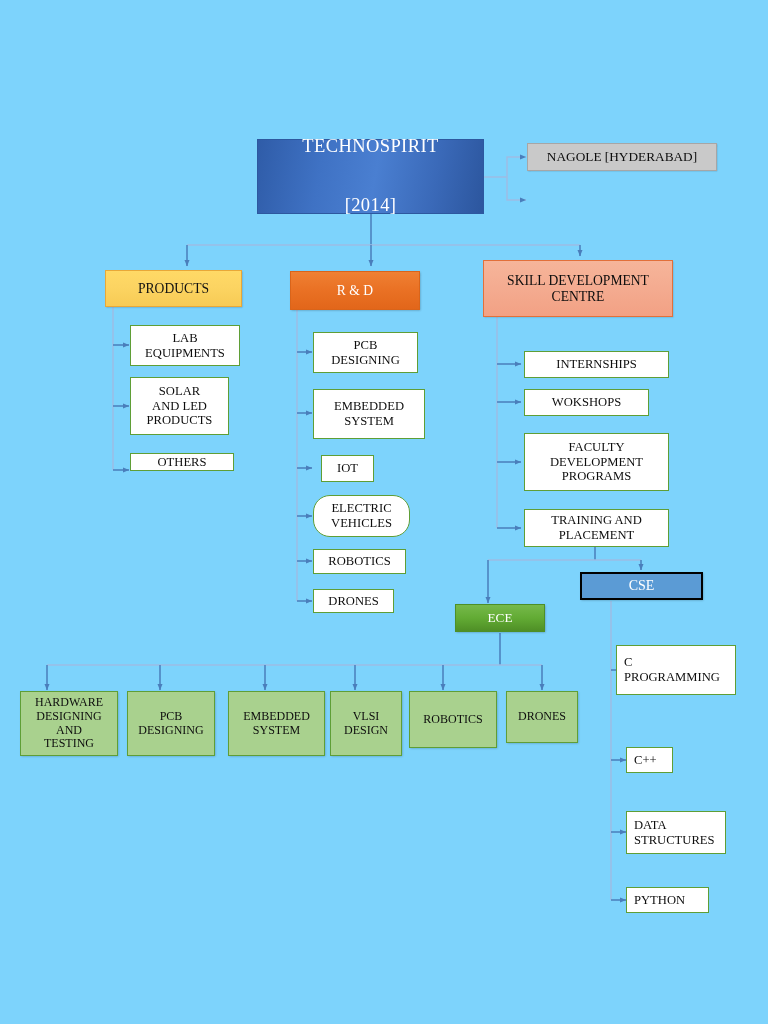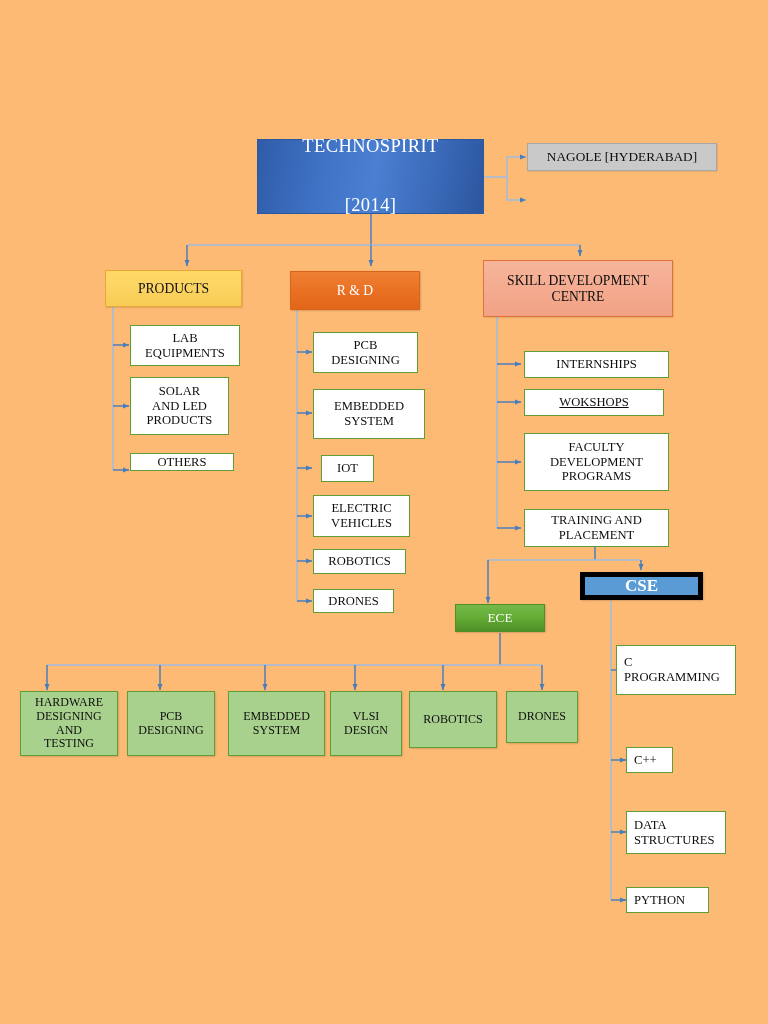--- a/index.html
+++ b/index.html
@@ -8,21 +8,21 @@
     padding: 0;
     background: #ffffff;
   }
   body {
     font-family: "Liberation Serif", "DejaVu Serif", serif;
   }
   #canvas {
     position: relative;
     width: 768px;
     height: 1024px;
-    background: #fdba74;
+    background: #7dd3fc;
     overflow: hidden;
   }
   .node {
     position: absolute;
     box-sizing: border-box;
     display: flex;
     align-items: center;
     justify-content: center;
     text-align: center;
     line-height: 1.16;
@@ -96,25 +96,24 @@
     background: linear-gradient(180deg, #76b94a 0%, #62ab34 50%, #4f8f26 100%);
     border: 1px solid #4e8f27;
     color: #ffffff;
     font-size: 13.2px;
     box-shadow: 1.2px 1.2px 2.2px rgba(0,0,0,.30);
   }
 
   
   .n-blue {
     background: #5b9bd5;
-    border: 5px solid #000000;
+    border: 2px solid #000000;
     color: #ffffff;
-    font-size: 17px;
+    font-size: 14px;
     box-shadow: 1.2px 1.2px 2.2px rgba(0,0,0,.28);
-    font-weight: bold;
   }
 
   
   .n-lgreen {
     background: #a9d18e;
     border: 1.3px solid #5f9e36;
     color: #0d0d0d;
     font-size: 12px;
     box-shadow: 1.2px 1.2px 2.2px rgba(0,0,0,.26);
   }
@@ -229,35 +228,35 @@
     <span>PCB
 DESIGNING</span>
   </div>
   <div class="node n-white" style="left:313px; top:389px; width:112px; height:50px;">
     <span>EMBEDDED
 SYSTEM</span>
   </div>
   <div class="node n-white" style="left:313px; top:455px; width:53px; height:27px;margin-left:8px;">
     <span>IOT</span>
   </div>
-  <div class="node n-white" style="left:313px; top:495px; width:97px; height:42px;">
+  <div class="node n-white" style="left:313px; top:495px; width:97px; height:42px;border-radius:17px;">
     <span>ELECTRIC
 VEHICLES</span>
   </div>
   <div class="node n-white" style="left:313px; top:549px; width:93px; height:25px;">
     <span>ROBOTICS</span>
   </div>
   <div class="node n-white" style="left:313px; top:589px; width:81px; height:24px;">
     <span>DRONES</span>
   </div>
 
   <div class="node n-white" style="left:524px; top:351px; width:145px; height:27px;">
     <span>INTERNSHIPS</span>
   </div>
-  <div class="node n-white" style="left:524px; top:389px; width:140px; height:27px;text-decoration:underline;">
+  <div class="node n-white" style="left:524px; top:389px; width:125px; height:27px;">
     <span>WOKSHOPS</span>
   </div>
   <div class="node n-white" style="left:524px; top:433px; width:145px; height:58px;">
     <span>FACULTY
 DEVELOPMENT
 PROGRAMS</span>
   </div>
   <div class="node n-white" style="left:524px; top:509px; width:145px; height:38px;">
     <span>TRAINING AND
 PLACEMENT</span>

